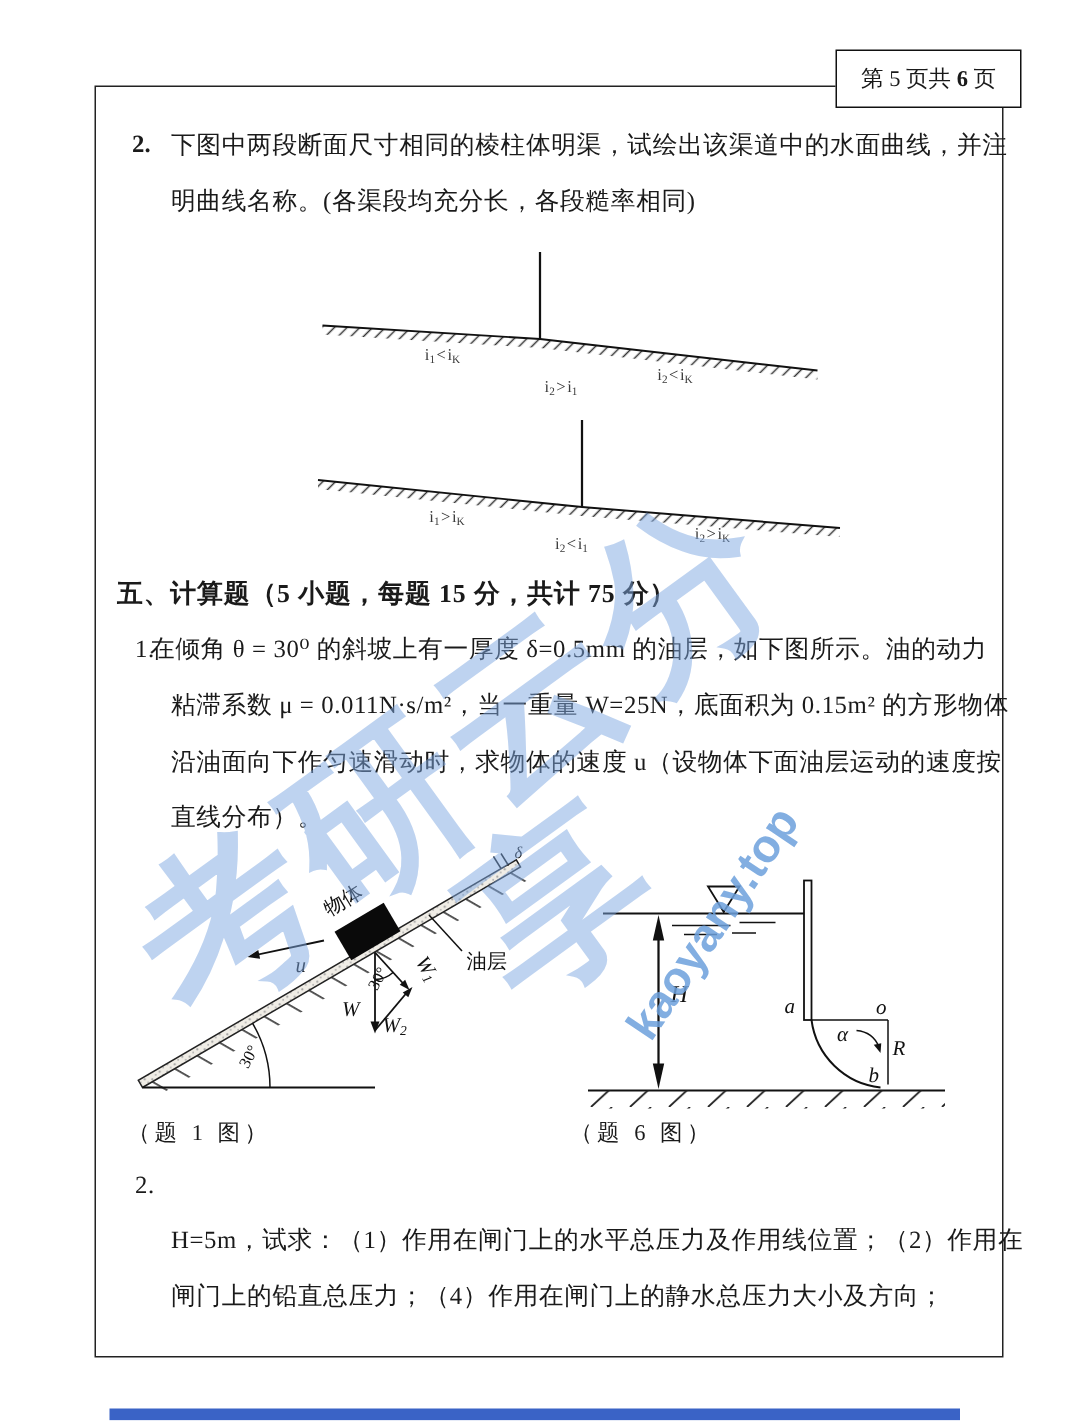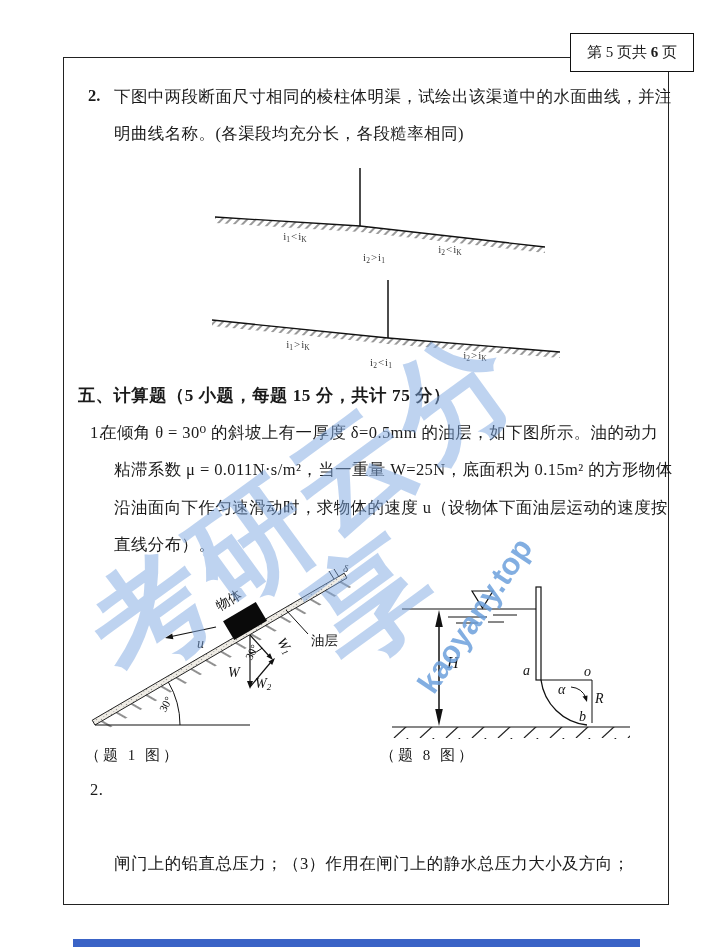--- a/index.html
+++ b/index.html
@@ -1,21 +1,21 @@
 <!DOCTYPE html>
 <html><head>
 <meta charset="utf-8">
 <style>
   html,body{margin:0;padding:0;background:#fff;}
   #page{position:relative;width:714px;height:947px;background:#ffffff;overflow:hidden;
         font-family:"Liberation Serif","DejaVu Serif",serif;color:#1a1a1a;}
   .abs{position:absolute;}
   #frame{left:63px;top:57px;width:604px;height:846px;border:1px solid #222;}
   #pagebox{left:557px;top:33px;width:122px;height:37px;border:1.5px solid #111;background:#fff;
-           display:flex;align-items:center;justify-content:center;font-size:15px;margin-left:13px;}
+           display:flex;align-items:center;justify-content:center;font-size:15px;}
   .num{font-weight:bold;font-size:16.5px;}
   .bodyline{font-size:16.5px;letter-spacing:0.4px;white-space:nowrap;line-height:22px;}
   .sech{font-size:17.2px;font-weight:bold;letter-spacing:0.6px;white-space:nowrap;}
   .caption{font-size:15px;letter-spacing:3px;text-align:left;}
   svg{position:absolute;overflow:visible;}
   svg text{font-family:"Liberation Serif","DejaVu Serif",serif;}
   .dl{font-size:11px;fill:#3a3a3a;}
   .ss{font-size:7.5px;}
   .fl{font-size:14px;font-style:italic;fill:#111;}
   .flsub{font-size:9px;font-style:italic;}
@@ -148,23 +148,24 @@
     <text class="fl" x="189" y="139">b</text>
     <line x1="2" y1="145" x2="240" y2="145" stroke="#111" stroke-width="1.2"></line>
     <rect x="2" y="145" width="238" height="12" fill="url(#gh2)"></rect>
     <line x1="49" y1="36" x2="49" y2="136" stroke="#111" stroke-width="1.5"></line>
     <polygon points="49,28 45.2,45 52.8,45" fill="#111"></polygon>
     <polygon points="49,144 45.2,127 52.8,127" fill="#111"></polygon>
     <text class="fl" x="57" y="86" style="font-size:16px">H</text>
   </svg>
 
   <div class="abs caption" style="left:85px;top:746px;width:310px">（题 1 图）</div>
-  <div class="abs caption" style="left:380px;top:746px;width:200px">（题 8 图）</div>
+  <div class="abs caption" style="left:380px;top:746px;width:200px">（题 6 图）</div>
 
   <div class="abs bodyline" style="left:90px;top:779px">2.</div>
-  <div class="abs bodyline" style="left:114px;top:853px">闸门上的铅直总压力；（3）作用在闸门上的静水总压力大小及方向；</div>
+  <div class="abs bodyline" style="left:114px;top:816px">H=5m，试求：（1）作用在闸门上的水平总压力及作用线位置；（2）作用在</div>
+  <div class="abs bodyline" style="left:114px;top:853px">闸门上的铅直总压力；（4）作用在闸门上的静水总压力大小及方向；</div>
 
   <div class="abs wm-big">考研云分享</div>
   <div class="abs wm-site">kaoyany.top</div>
 
   <div id="bottombar" class="abs"></div>
 
 </div>
 
 </body></html>

